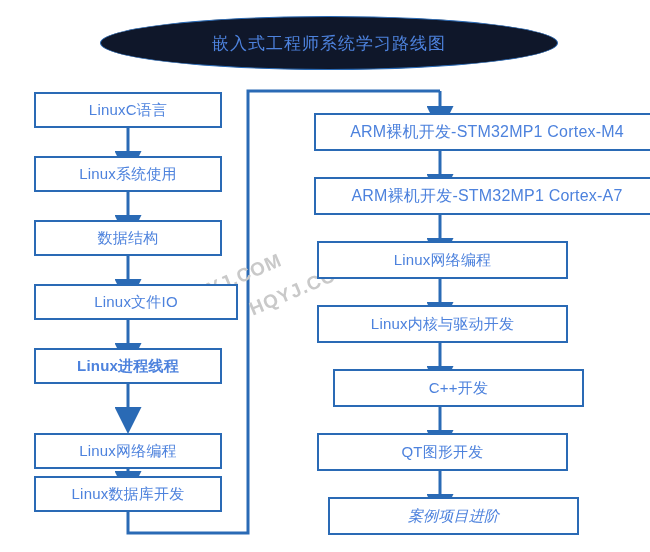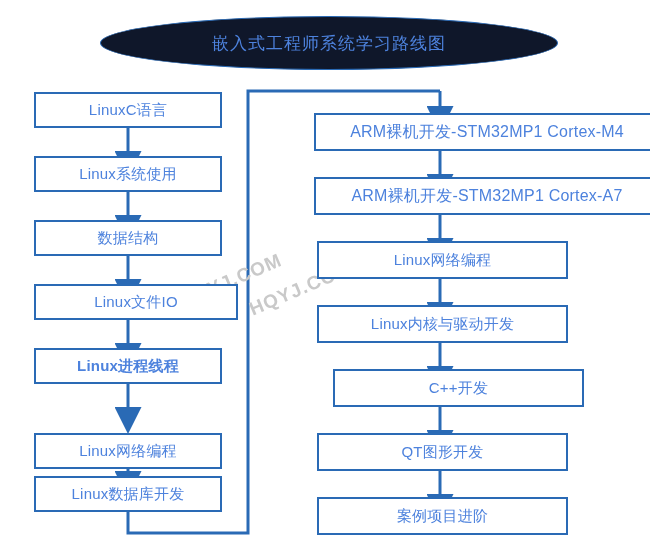--- a/index.html
+++ b/index.html
@@ -115,15 +115,15 @@
   <div class="node" style="left:34px; top:348px; width:188px; height:36px;font-weight:bold;">Linux进程线程</div>
   <div class="node" style="left:34px; top:433px; width:188px; height:36px;">Linux网络编程</div>
   <div class="node" style="left:34px; top:476px; width:188px; height:36px;">Linux数据库开发</div>
 
   <div class="node wide" style="left:270px; top:113px; width:346px; height:38px;">ARM裸机开发-STM32MP1 Cortex-M4</div>
   <div class="node wide" style="left:270px; top:177px; width:346px; height:38px;">ARM裸机开发-STM32MP1 Cortex-A7</div>
   <div class="node" style="left:317px; top:241px; width:251px; height:38px;">Linux网络编程</div>
   <div class="node" style="left:317px; top:305px; width:251px; height:38px;">Linux内核与驱动开发</div>
   <div class="node" style="left:317px; top:369px; width:251px; height:38px;margin-left:16px;">C++开发</div>
   <div class="node" style="left:317px; top:433px; width:251px; height:38px;">QT图形开发</div>
-  <div class="node" style="left:317px; top:497px; width:251px; height:38px;">案例项目进阶</div>
+  <div class="node" style="left:328px; top:497px; width:251px; height:38px;font-style:italic;">案例项目进阶</div>
 
 </div>
 
 </body></html>

